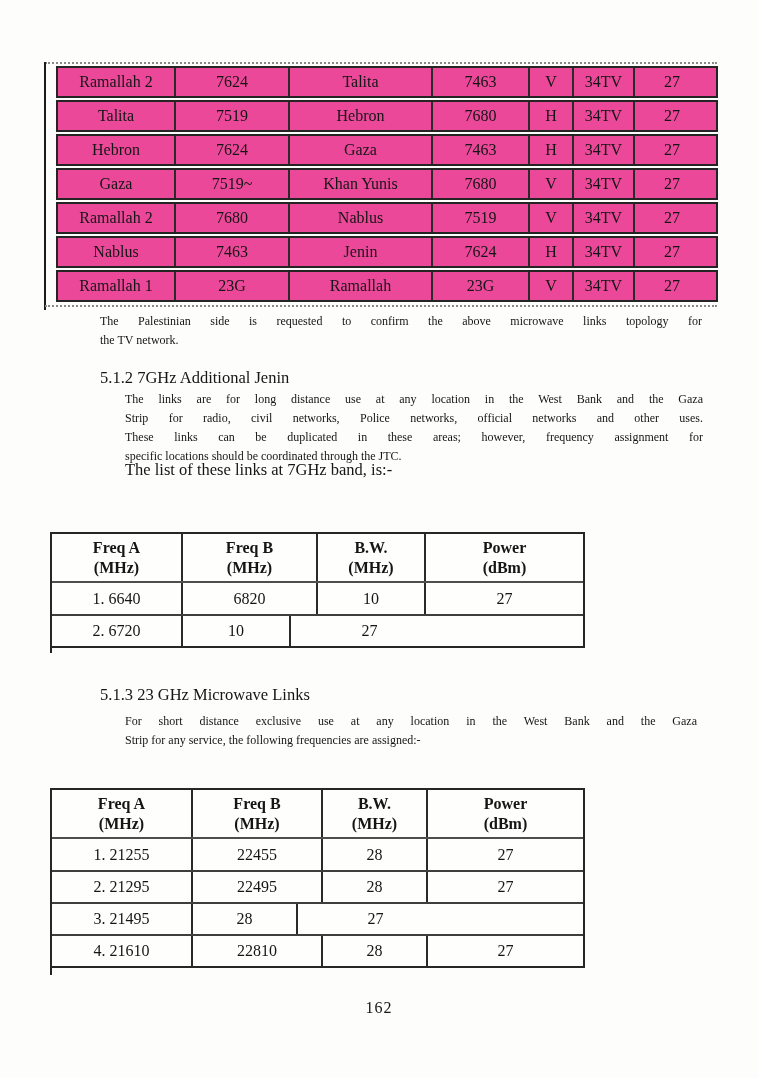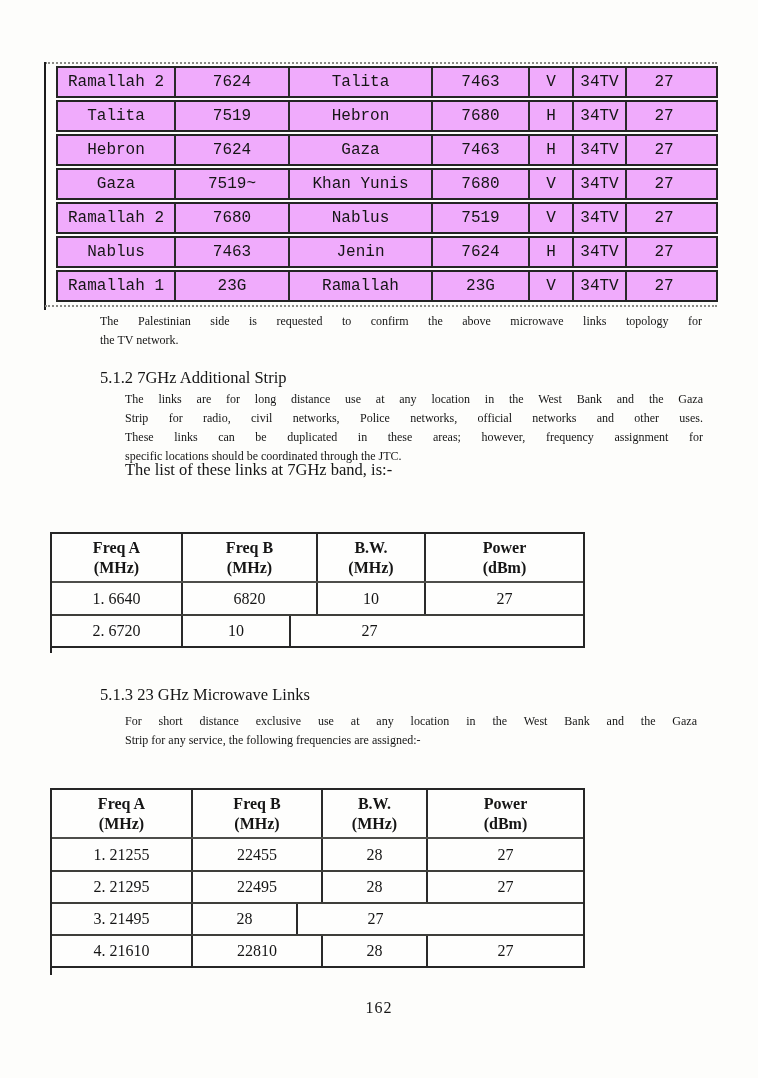--- a/index.html
+++ b/index.html
@@ -13,29 +13,29 @@
 
   
   .vline{width:0;border-left:2.5px solid #1c1c1c;}
   .tick{width:0;border-left:2px solid #232323;}
   .dotline{height:0;border-top:2px dotted #8a8a86;}
 
   
   .t1{left:56px;top:66px;width:662px;}
   .t1 .trow{
     display:flex;box-sizing:border-box;height:32px;margin-bottom:2px;
-    border:2px solid #242424;background:#f0abfc;font-family:Liberation Mono, monospace;
+    border:2px solid #242424;background:#ec4899;
   }
   .t1 .tcell{
     box-sizing:border-box;display:flex;align-items:center;justify-content:center;
     border-right:2px solid #2a2a2a;font-size:16px;white-space:nowrap;
   }
   .t1 .tcell:last-child{border-right:none;}
   .t1 .c0{width:118px}.t1 .c1{width:114px}.t1 .c2{width:143px}
-  .t1 .c3{width:97px}.t1 .c4{width:44px}.t1 .c5{width:53px}.t1 .c6{width:74px}
+  .t1 .c3{width:97px}.t1 .c4{width:44px}.t1 .c5{width:61px}.t1 .c6{width:74px}
 
   
   .ftable{
     box-sizing:border-box;width:535px;border:2px solid #262626;background:#fefefd;
   }
   .ftable .thead{display:flex;box-sizing:border-box;height:49px;border-bottom:2.5px solid #4e4e4a;}
   .ftable .hcell{
     box-sizing:border-box;display:flex;align-items:center;justify-content:center;
     border-right:2px solid #2a2a2a;font-weight:bold;font-size:16px;
     line-height:20px;text-align:center;white-space:pre-line;
@@ -134,21 +134,21 @@
         <div class="tcell c5">34TV</div>
         <div class="tcell c6">27</div>
       </div>
     </div>
 
   <div class="abs jpara" style="left:100px;top:312px;width:602px;">
     <div class="jl">The Palestinian side is requested to confirm the above microwave links topology for</div>
     <div class="nl">the TV network.</div>
   </div>
 
-  <div class="abs heading" style="left:100px;top:368px;">5.1.2 7GHz Additional Strip</div>
+  <div class="abs heading" style="left:100px;top:368px;">5.1.2 7GHz Additional Jenin</div>
 
   <div class="abs jpara" style="left:125px;top:390px;width:578px;">
     <div class="jl">The links are for long distance use at any location in the West Bank and the Gaza</div>
     <div class="jl">Strip for radio, civil networks, Police networks, official networks and other uses.</div>
     <div class="jl">These links can be duplicated in these areas; however, frequency assignment for</div>
     <div class="nl">specific locations should be coordinated through the JTC.</div>
   </div>
 
   <div class="abs bodyline" style="left:125px;top:460px;">The list of these links at 7GHz band, is:-</div>
 

